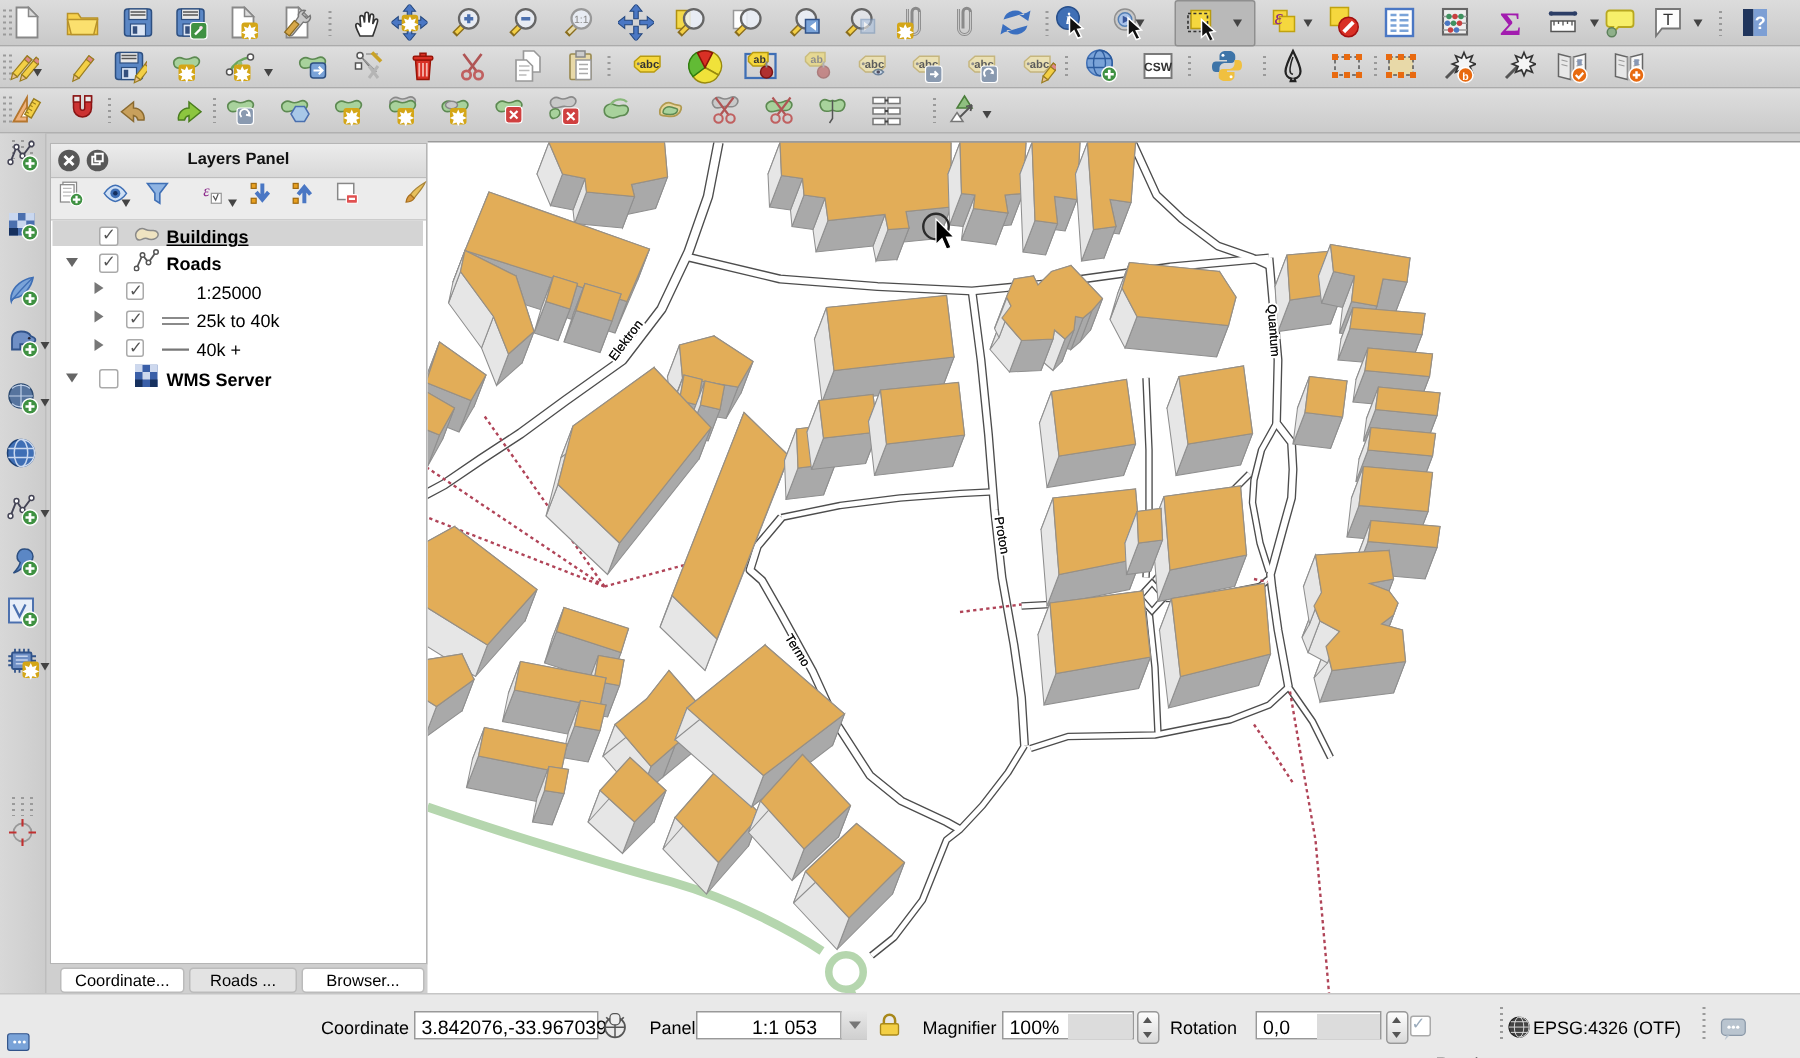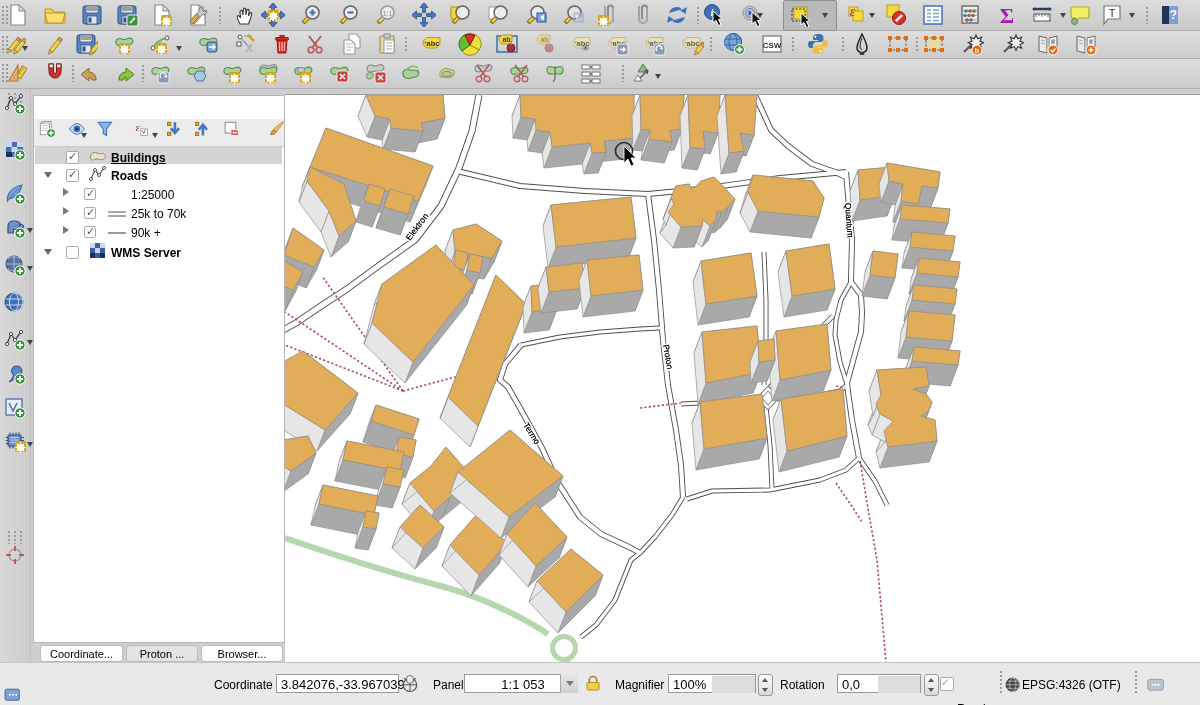--- a/index.html
+++ b/index.html
@@ -411,37 +411,47 @@
       <text x="663" y="345" font-size="8.5" font-family="Liberation Sans, sans-serif" fill="#111" stroke="#ffffff" stroke-width="3" paint-order="stroke" transform="rotate(80 663 345)">Proton</text>
       <text x="663" y="345" font-size="8.5" font-family="Liberation Sans, sans-serif" fill="#111" transform="rotate(80 663 345)">Proton</text>
       <text x="845" y="203" font-size="8.5" font-family="Liberation Sans, sans-serif" fill="#111" stroke="#ffffff" stroke-width="3" paint-order="stroke" transform="rotate(86 845 203)">Quantum</text>
       <text x="845" y="203" font-size="8.5" font-family="Liberation Sans, sans-serif" fill="#111" transform="rotate(86 845 203)">Quantum</text>
       <text x="523" y="425" font-size="8.5" font-family="Liberation Sans, sans-serif" fill="#111" stroke="#ffffff" stroke-width="3" paint-order="stroke" transform="rotate(58 523 425)">Termo</text>
       <text x="523" y="425" font-size="8.5" font-family="Liberation Sans, sans-serif" fill="#111" transform="rotate(58 523 425)">Termo</text>
       <circle cx="624" cy="151" r="8.5" fill="none" stroke="#2b2b2b" stroke-width="1.6"></circle>
       <path d="M624,146 L624,163 L628,159 L631,166 L634,165 L631,158 L636,158 Z" fill="#000" stroke="#fff" stroke-width="0.8"></path>
     </svg></div>
 <div id="panel">
+ <div id="phead">
+      <div class="t">Layers Panel</div>
+  <svg style="position:absolute;left:4px;top:3px;" width="40" height="17">
+   <circle cx="8" cy="8" r="7.2" fill="#585858"></circle>
+        <path d="M5,5 L11,11 M11,5 L5,11" stroke="#fff" stroke-width="2"></path>
+   <circle cx="27" cy="8" r="7.2" fill="#585858"></circle>
+        <rect x="23.5" y="5.5" width="5" height="5" fill="none" stroke="#fff" stroke-width="1.3"></rect>
+        <rect x="25.5" y="3.5" width="5" height="5" fill="#585858" stroke="#fff" stroke-width="1.3"></rect>
+  </svg>
+ </div>
  <div id="ptool"></div>
 
  <div style="position:absolute;left:1px;top:51px;width:247px;height:17px;background:#d4d4d4;"></div>
  <div class="cb" style="left:32px;top:55px;"></div>
  <div class="tree" style="left:77px;top:55px;font-weight:bold;text-decoration:underline;">Buildings</div>
  <div class="arr down" style="left:10px;top:76px;"></div>
  <div class="cb" style="left:32px;top:73px;"></div>
  <div class="tree" style="left:77px;top:73px;font-weight:bold;">Roads</div>
  <div class="arr right" style="left:29px;top:92px;"></div>
  <div class="cb" style="left:50px;top:92px;width:10px;height:10px;"></div>
  <div class="tree" style="left:97px;top:92px;">1:25000</div>
  <div class="arr right" style="left:29px;top:111px;"></div>
  <div class="cb" style="left:50px;top:111px;width:10px;height:10px;"></div>
- <div class="tree" style="left:97px;top:111px;">25k to 70k</div>
+ <div class="tree" style="left:97px;top:111px;">25k to 40k</div>
  <div class="arr right" style="left:29px;top:130px;"></div>
  <div class="cb" style="left:50px;top:130px;width:10px;height:10px;"></div>
- <div class="tree" style="left:97px;top:130px;">90k +</div>
+ <div class="tree" style="left:97px;top:130px;">40k +</div>
  <div class="arr down" style="left:10px;top:153px;"></div>
  <div class="cb un" style="left:32px;top:150px;"></div>
  <div class="tree" style="left:77px;top:150px;font-weight:bold;">WMS Server</div>
 
  <svg style="position:absolute;left:55px;top:53px;" width="18" height="14">
       <path d="M2,10 C0,6 4,2 8,4 C12,6 14,3 16,6 C18,9 13,12 9,10 C6,9 4,13 2,10 Z" fill="#efe3c1" stroke="#8a8a8a"></path>
     </svg>
  <svg style="position:absolute;left:55px;top:70px;" width="18" height="15">
       <path d="M2,13 L6,4 L10,9 L15,2" fill="none" stroke="#555" stroke-width="1.2"></path>
       <circle cx="2" cy="13" r="1.5" fill="#fff" stroke="#555"></circle>
@@ -459,21 +469,21 @@
   <rect x="0" y="0" width="15" height="15" fill="#3a5fa8"></rect>
   <rect x="0" y="0" width="5" height="5" fill="#cdd8ee"></rect>
       <rect x="10" y="0" width="5" height="5" fill="#cdd8ee"></rect>
   <rect x="5" y="5" width="5" height="5" fill="#cdd8ee"></rect>
       <rect x="0" y="10" width="5" height="5" fill="#16305e"></rect>
   <rect x="10" y="10" width="5" height="5" fill="#16305e"></rect>
  </svg>
 
 </div>
 <div class="tab" style="left:40px;width:83px;">Coordinate...</div>
-<div class="tab" style="left:126px;width:72px;background:#e3e3e3;">Proton ...</div>
+<div class="tab" style="left:126px;width:72px;background:#e3e3e3;">Roads ...</div>
 <div class="tab" style="left:201px;width:82px;">Browser...</div>
 <div id="status">
  <div class="lbl" style="left:214px;">Coordinate</div>
  <div class="box" style="left:276px;width:123px;">3.842076,-33.967039</div>
  <div class="lbl" style="left:433px;">Panel</div>
  <div class="box" style="left:464px;width:114px;text-align:center;">1:1 053</div>
  <div class="lbl" style="left:615px;">Magnifier</div>
  <div class="box" style="left:668px;width:88px;">100%</div>
  <div style="position:absolute;left:712px;top:13px;width:43px;height:17px;background:#dcdcdc;"></div>
  <div class="spin" style="left:758px;"></div>

